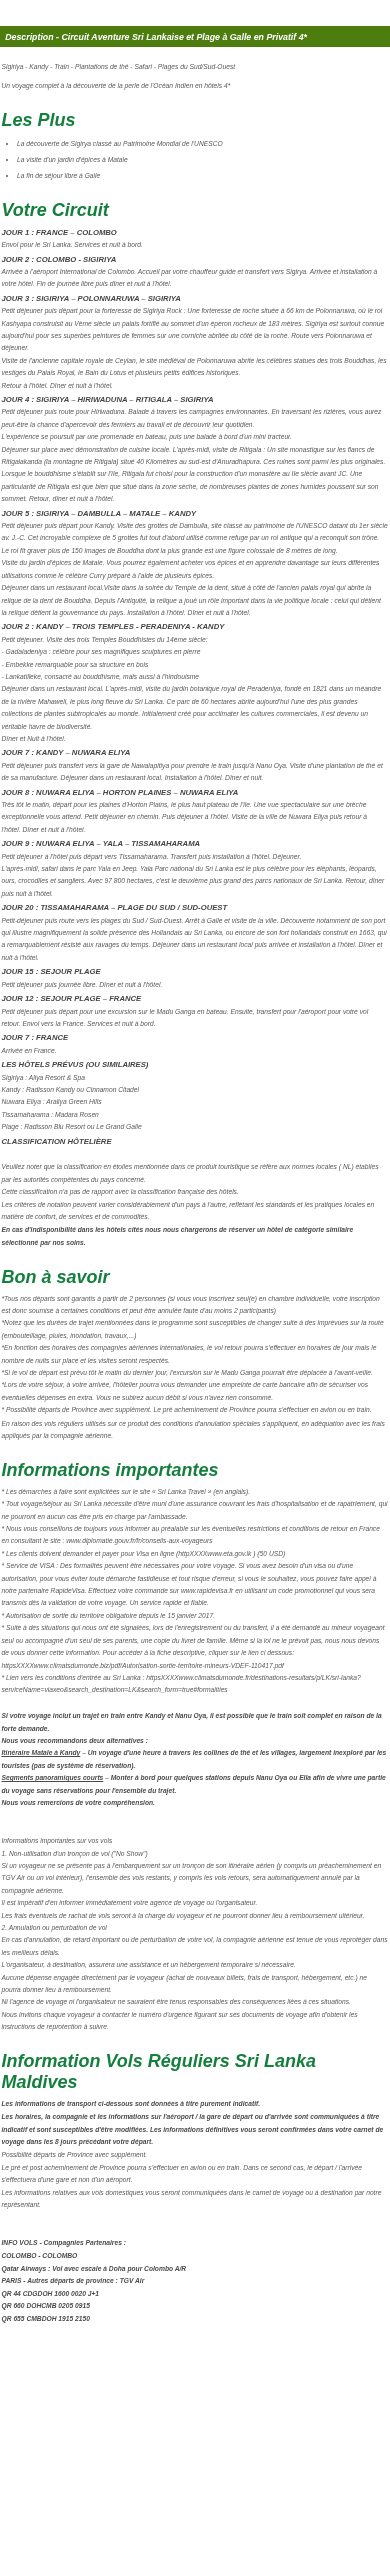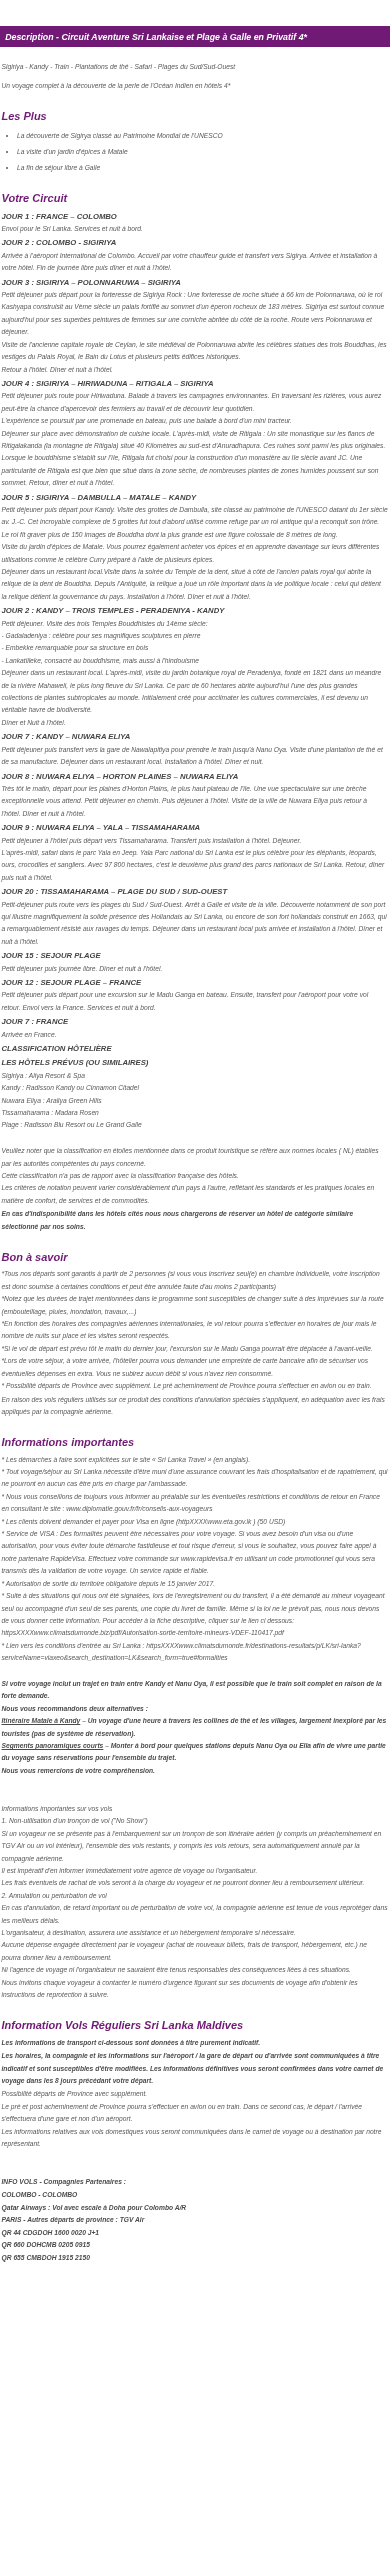--- a/index.html
+++ b/index.html
@@ -7,40 +7,40 @@
     width: 391px;
     min-height: 2699px;
     box-sizing: border-box;
     padding-top: 26px;
     font-family: "Liberation Sans", sans-serif;
     font-style: italic;
     color: #58595B;
     background: #ffffff;
   }
   .banner {
-    background: #701a75;
+    background: #4d7c0f;
     color: #ffffff;
     font-weight: bold;
     font-size: 8.8px;
     line-height: 14px;
     padding: 3.6px 12.4px 3.6px 5.2px;
   }
   .intro {
     padding: 7.2px 4.1px 0 1.5px;
     font-size: 6.7px;
     line-height: 12.4px;
   }
   #content {
     padding: 0 3.1px 0 1.5px;
     font-size: 6.7px;
     line-height: 12.4px;
   }
   h2.section {
-    color: #701a75;
-    font-size: 11px;
+    color: #15803d;
+    font-size: 18px;
     font-weight: bold;
     font-style: italic;
     line-height: 1.15;
     margin: 17.5px 0 5.2px 0;
   }
   .group { margin-top: 1px; }
   .group p { margin: 0; }
   .gtitle {
     font-weight: bold;
     color: #454547;
@@ -133,29 +133,29 @@
       </div>
       <div class="group">
         <p class="gtitle">JOUR 12 : SEJOUR PLAGE – FRANCE</p>
         <p class="line">Petit déjeuner puis départ pour une excursion sur le Madu Ganga en bateau. Ensuite, transfert pour l'aéroport pour votre vol retour. Envol vers la France. Services et nuit à bord.</p>
       </div>
       <div class="group">
         <p class="gtitle">JOUR 7 : FRANCE</p>
         <p class="line">Arrivée en France.</p>
       </div>
       <div class="group">
-        <p class="gtitle">CLASSIFICATION HÔTELIÈRE</p>
-      </div>
-      <div class="group">
         <p class="gtitle">LES HÔTELS PRÉVUS (OU SIMILAIRES)</p>
         <p class="line">Sigiriya : Aliya Resort &amp; Spa</p>
         <p class="line">Kandy : Radisson Kandy ou Cinnamon Citadel</p>
         <p class="line">Nuwara Eliya : Araliya Green Hills</p>
         <p class="line">Tissamaharama : Madara Rosen</p>
         <p class="line">Plage : Radisson Blu Resort ou Le Grand Galle</p>
+      </div>
+      <div class="group">
+        <p class="gtitle">CLASSIFICATION HÔTELIÈRE</p>
       </div>
       <div class="spacer"></div>
       <div class="group">
         <p class="line">Veuillez noter que la classification en étoiles mentionnée dans ce produit touristique se réfère aux normes locales ( NL) établies par les autorités compétentes du pays concerné.</p>
         <p class="line">Cette classification n'a pas de rapport avec la classification française des hôtels.</p>
         <p class="line">Les critères de notation peuvent varier considérablement d'un pays à l'autre, reflétant les standards et les pratiques locales en matière de confort, de services et de commodités.</p>
       </div>
       <div class="group">
         <p class="line bold">En cas d'indisponibilité dans les hôtels cités nous nous chargerons de réserver un hôtel de catégorie similaire sélectionné par nos soins.</p>
       </div>

